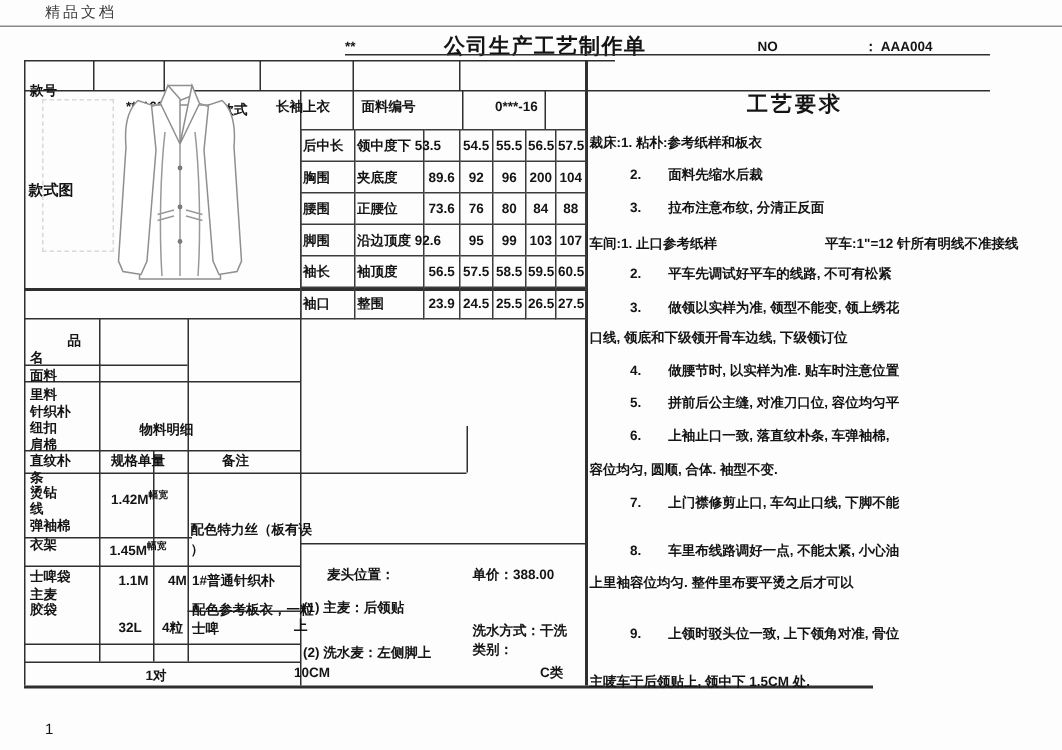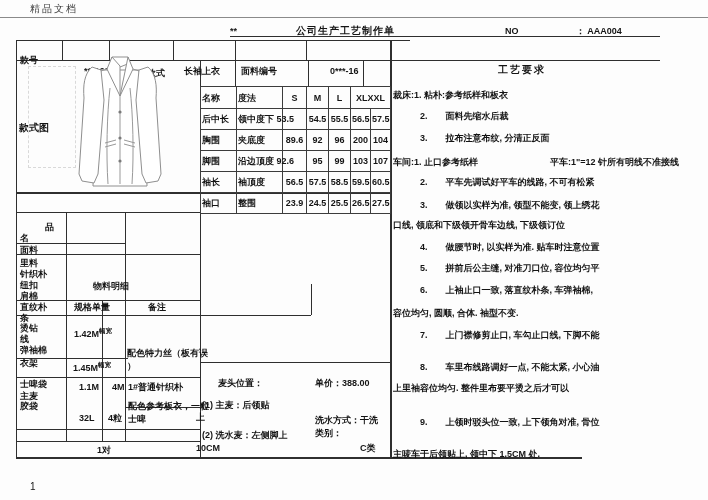--- a/index.html
+++ b/index.html
@@ -1,20 +1,20 @@
 <!DOCTYPE html>
 <html><head>
 <meta charset="utf-8">
 <style>
   html,body{margin:0;padding:0;background:#ffffff;}
   #page{position:relative;width:708px;height:500px;background:#fdfdfd;overflow:hidden;
         font-family:"Liberation Sans","DejaVu Sans",sans-serif;color:#141414;}
   .t{position:absolute;font-size:9px;font-weight:bold;white-space:pre;line-height:11px;}
   .wm{font-weight:normal;font-size:10px;color:#3a3a3a;letter-spacing:2px;}
-  .big{font-size:10px;letter-spacing:1px;}
+  .big{font-size:14px;letter-spacing:1px;}
   .hl,.vl{position:absolute;background:#2f2f2f;}
   .hl{height:1px;} .vl{width:1px;}
   .lite{background:#8a8a8a;}
   .thick{height:2px;}
   .vthick{width:2px;}
   .vert{width:12px;word-break:break-all;line-height:13px;font-size:10px;}
   .sup{font-size:6.5px;vertical-align:super;}
   .dashbox{position:absolute;border:1px dashed #d9d9d9;}
   #sizetable{position:absolute;left:200px;top:86px;width:190px;border-collapse:collapse;table-layout:fixed;}
   #sizetable td{border:1px solid #3c3c3c;font-size:9px;font-weight:bold;padding:0 1px;
@@ -121,45 +121,46 @@
     <colgroup>
       <col style="width:36px">
         <col style="width:46px">
         <col style="width:24px">
       <col style="width:22px">
         <col style="width:22px">
         <col style="width:20px">
         <col style="width:20px">
     </colgroup>
     <tbody>
-      <tr class="h2">
-        <td class="tl">名称</td>
-        <td class="tl">度法</td>
-        <td class="tc">S</td>
-        <td class="tc">M</td>
-        <td class="tc">L</td>
-        <td class="tc" colspan="2">XLXXL</td>
-      </tr>
     <tr>
           <td class="tl">后中长</td>
           <td class="tl">领中度下 53.5</td>
           <td class="tc"></td>
           <td class="tc">54.5</td>
           <td class="tc">55.5</td>
           <td class="tc">56.5</td>
           <td class="tc">57.5</td>
         </tr>
         <tr>
           <td class="tl">胸围</td>
           <td class="tl">夹底度</td>
           <td class="tc">89.6</td>
           <td class="tc">92</td>
           <td class="tc">96</td>
           <td class="tc">200</td>
           <td class="tc">104</td>
+        </tr>
+        <tr>
+          <td class="tl">腰围</td>
+          <td class="tl">正腰位</td>
+          <td class="tc">73.6</td>
+          <td class="tc">76</td>
+          <td class="tc">80</td>
+          <td class="tc">84</td>
+          <td class="tc">88</td>
         </tr>
         <tr>
           <td class="tl">脚围</td>
           <td class="tl">沿边顶度 92.6</td>
           <td class="tc"></td>
           <td class="tc">95</td>
           <td class="tc">99</td>
           <td class="tc">103</td>
           <td class="tc">107</td>
         </tr>

